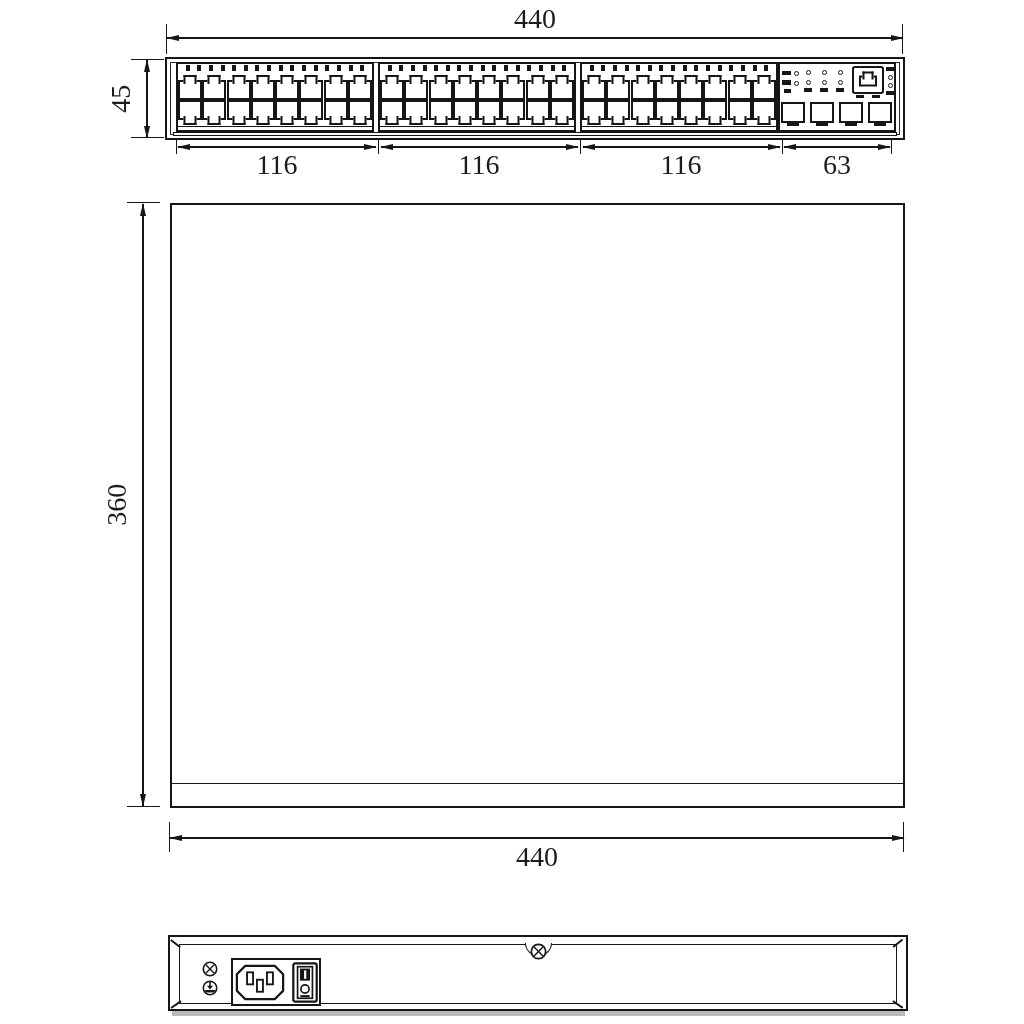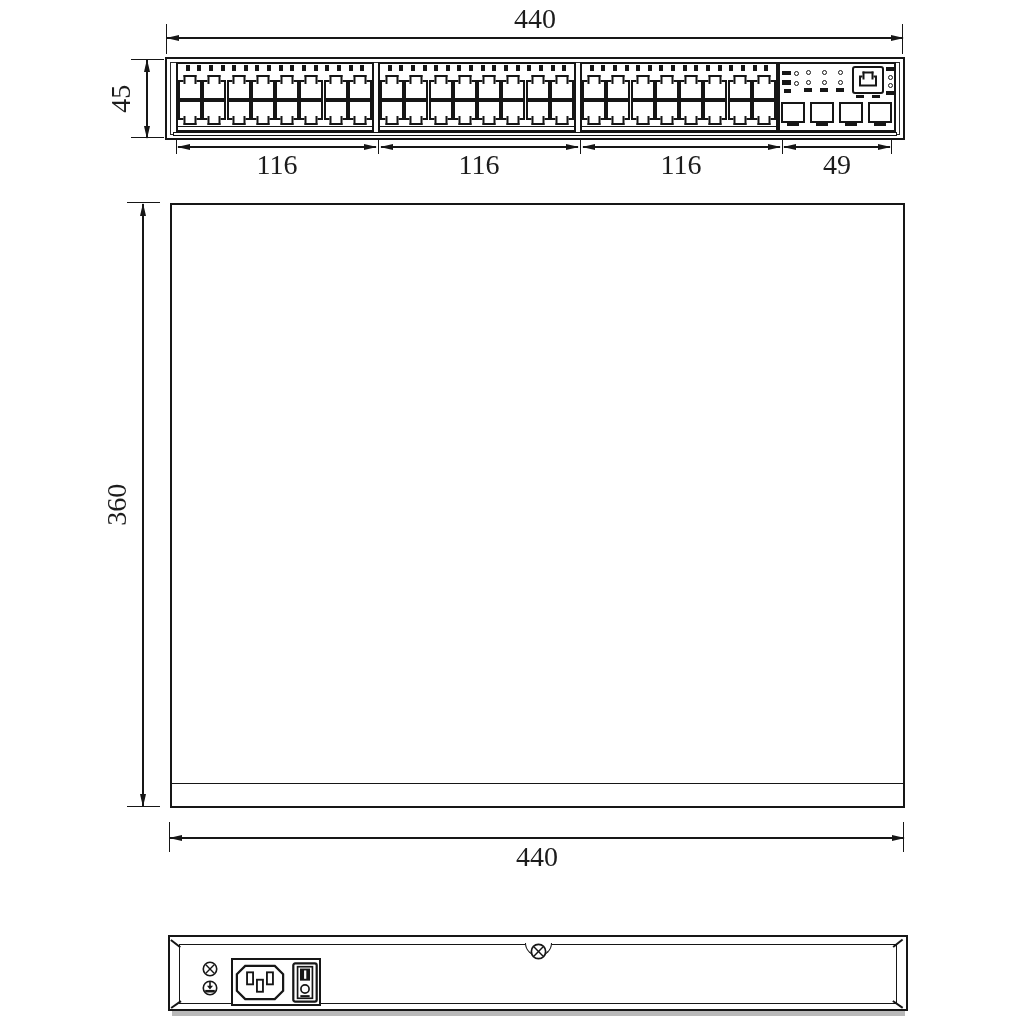--- a/index.html
+++ b/index.html
@@ -285,21 +285,21 @@
       <span class="ah r"></span>
     </div>
     <div class="dimh" style="left:784px;top:146px;width:106px">
       <span class="ah l"></span>
       <span class="ah r"></span>
     </div>
 
     <div class="dim-label" style="left:217px;top:150px;width:120px">116</div>
     <div class="dim-label" style="left:419px;top:150px;width:120px">116</div>
     <div class="dim-label" style="left:621px;top:150px;width:120px">116</div>
-    <div class="dim-label" style="left:787px;top:150px;width:100px">49</div>
+    <div class="dim-label" style="left:787px;top:150px;width:100px">63</div>
   </div>
 
   <div>
     <div class="topbox"></div>
     <div class="ext-h" style="left:172px;top:783px;width:731px"></div>
 
     <div class="ext-h" style="left:127px;top:202px;width:33px"></div>
     <div class="ext-h" style="left:127px;top:806px;width:33px"></div>
     <div class="dimv" style="left:142px;top:204px;height:602px">
       <span class="av t"></span>

